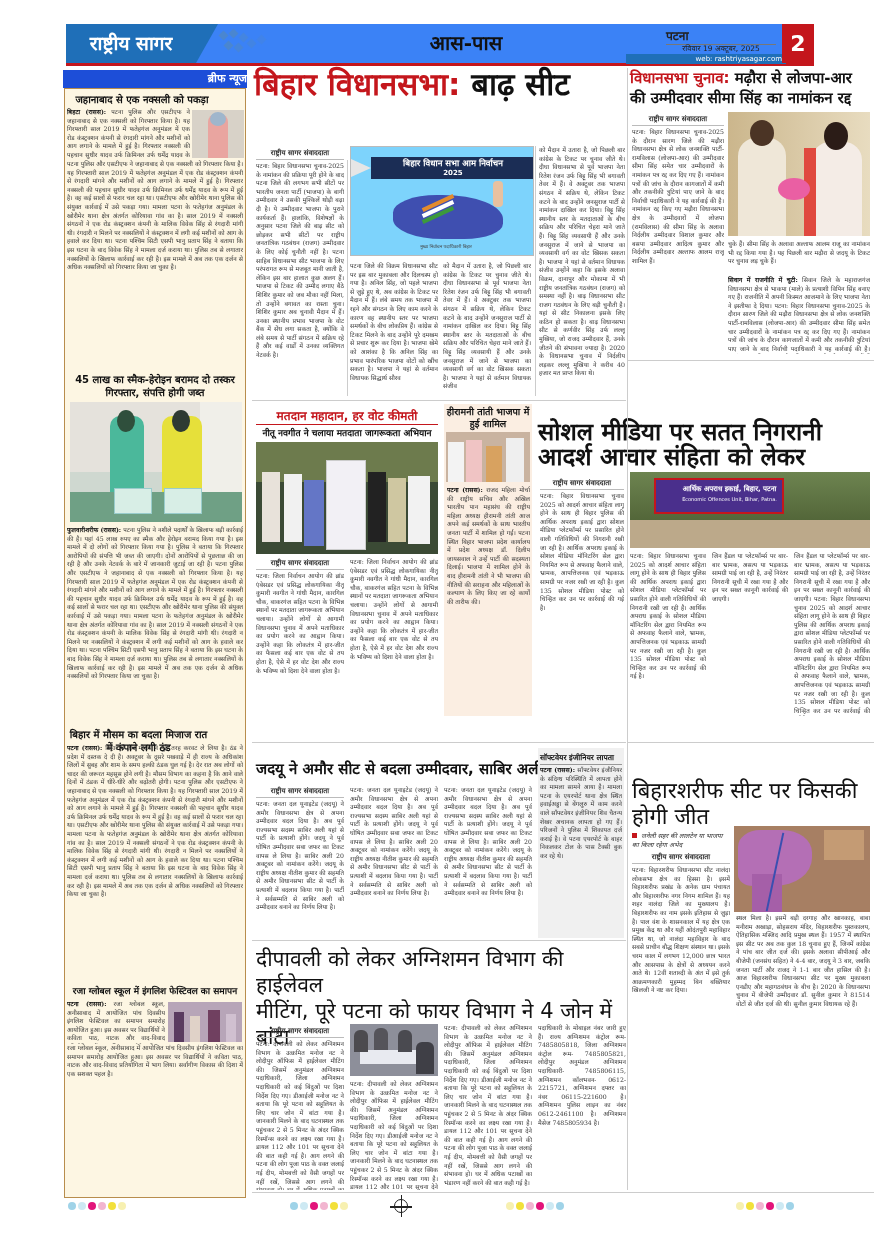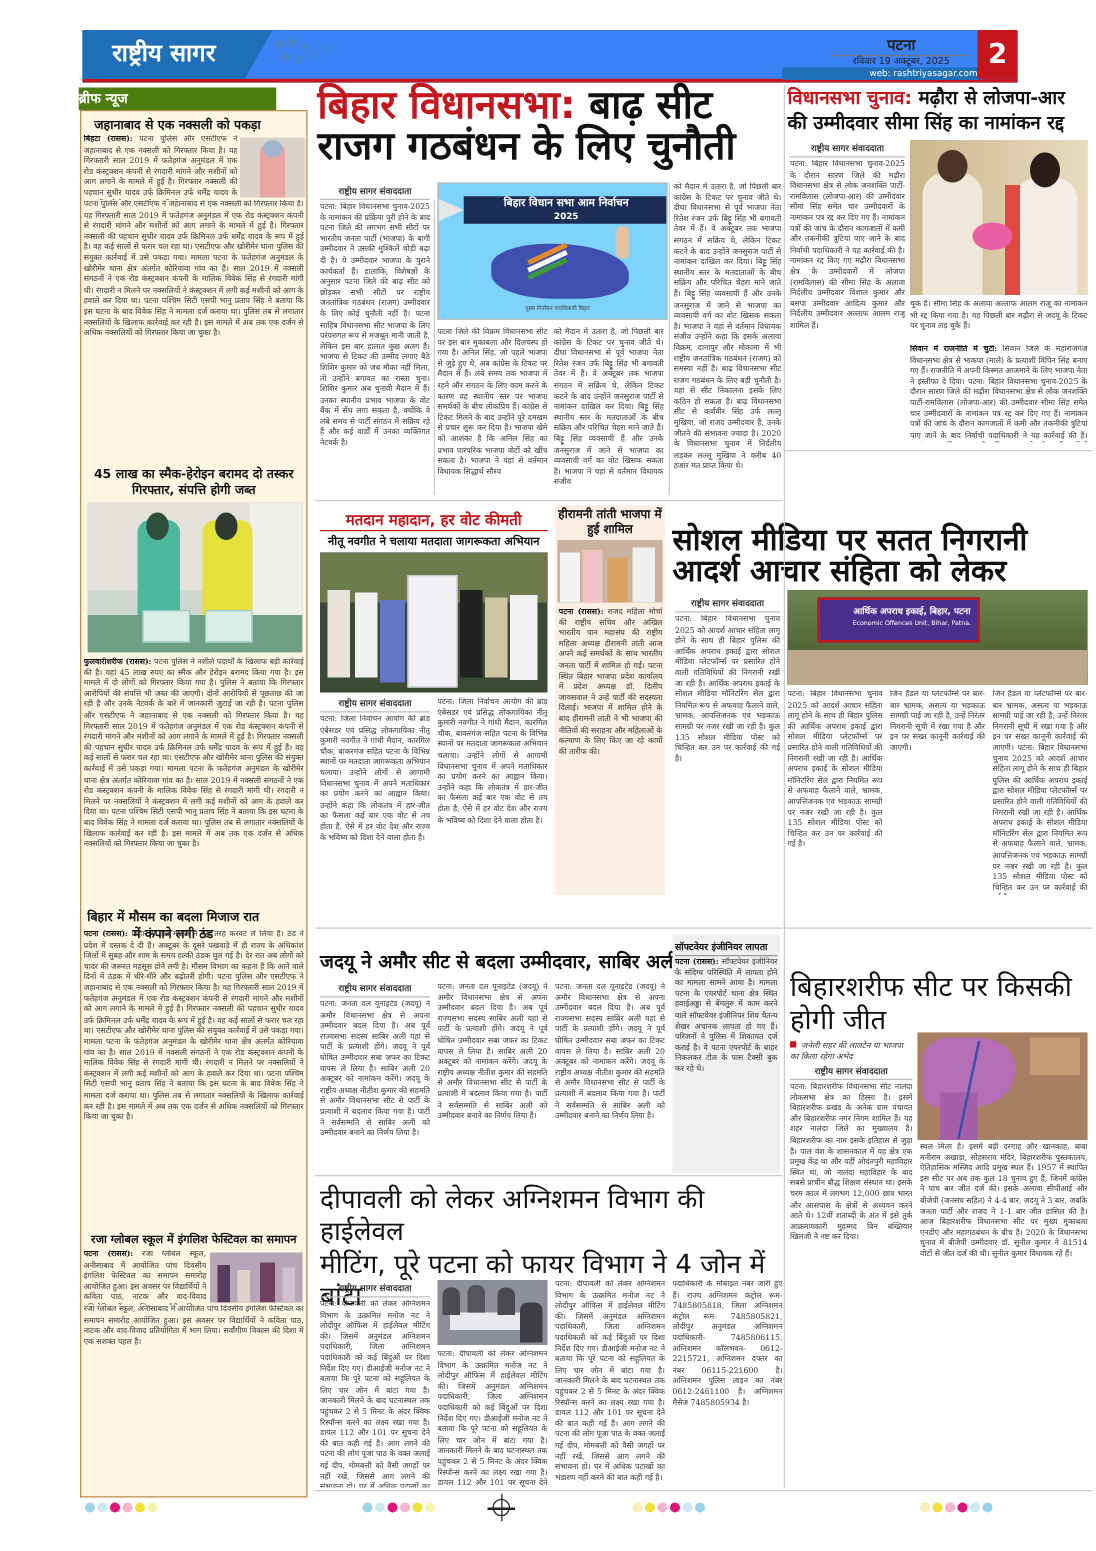--- a/index.html
+++ b/index.html
@@ -8,34 +8,34 @@
 
   .abs { position: absolute; }
 
   
   #masthead { left: 66px; top: 24px; width: 748px; height: 42px; background: #3b82f6; border-bottom: 3px solid #c4161c; }
   #mast-brand { left: 0; top: 0; width: 130px; height: 39px; background: #1f6fb8; color: #fff; font-size: 19px; font-weight: bold; line-height: 39px; text-align: center; }
   #mast-brand::after { content: ""; position: absolute; right: -22px; top: 0; border-top: 39px solid #1f6fb8; border-right: 22px solid transparent; }
   #mast-dots { left: 150px; top: 4px; width: 60px; height: 30px; }
   #mast-dots span { position: absolute; width: 7px; height: 7px; background: #4d87c9; transform: rotate(45deg); opacity: .85; }
   #mast-section { left: 300px; top: 0; width: 200px; height: 39px; text-align: center; font-size: 20px; font-weight: bold; line-height: 39px; color: #111; }
-  #mast-city { left: 600px; top: 3px; width: 110px; text-align: center; font-size: 12px; font-weight: bold; border-bottom: 1px solid #777; }
+  #mast-city { left: 600px; top: 3px; width: 110px; text-align: left; font-size: 12px; font-weight: bold; border-bottom: 1px solid #777; }
   #mast-date { left: 595px; top: 19px; width: 120px; text-align: center; font-size: 7.5px; color: #222; }
   #mast-web { left: 560px; top: 30px; width: 160px; height: 10px; background: #1f6fb8; color: #fff; font-size: 7px; text-align: right; padding-right: 4px; line-height: 10px; }
   #mast-page { left: 716px; top: 0; width: 32px; height: 39px; background: #c4161c; color: #fff; font-size: 22px; font-weight: bold; text-align: center; line-height: 39px; }
 
   
   .txt { font-family: "DejaVu Serif", serif; font-size: 6.2px; line-height: 8.6px; color: #333; text-align: justify; overflow: hidden; }
   .txt b { color: #111; }
   .byline { font-family: "DejaVu Serif", serif; font-size: 7px; font-weight: bold; color: #333; text-align: center; border-bottom: 1px solid #bbb; padding-bottom: 2px; }
   .photo { background: #9a9a9a; overflow: hidden; }
 
   
   #brief-box { left: 64px; top: 88px; width: 182px; height: 1110px; border: 1px solid #b88d4d; background: #fdf6e3; }
-  #brief-header { left: 63px; top: 70px; width: 158px; height: 18px; background: #4d7c0f; color: #fff; font-size: 11px; font-weight: bold; text-align: left; line-height: 18px; }
+  #brief-header { left: 63px; top: 70px; width: 184px; height: 18px; background: #1d4ed8; color: #fff; font-size: 11px; font-weight: bold; text-align: right; line-height: 18px; }
   .brief-h { font-size: 10px; font-weight: bold; color: #111; text-align: center; }
 
   
   .hl-red { color: #c4161c; }
   .big-hl { font-weight: bold; color: #111; line-height: 1.05; }
 
   .rule-v { width: 1px; background: #ccc; }
   .rule-h { height: 1px; background: #ccc; }
 
   
@@ -48,20 +48,21 @@
   <div id="mast-brand" class="abs">राष्ट्रीय सागर</div>
   <div id="mast-dots" class="abs">
     <span style="left:4px;top:4px"></span>
       <span style="left:14px;top:2px"></span>
       <span style="left:24px;top:6px;opacity:.5"></span>
     <span style="left:9px;top:14px"></span>
       <span style="left:19px;top:16px;opacity:.6"></span>
       <span style="left:32px;top:12px;opacity:.4"></span>
     <span style="left:42px;top:8px;opacity:.3"></span>
   </div>
+  <div id="mast-section" class="abs">आस-पास</div>
   <div id="mast-city" class="abs">पटना</div>
   <div id="mast-date" class="abs">रविवार 19 अक्टूबर, 2025</div>
   <div id="mast-web" class="abs">web: rashtriyasagar.com</div>
   <div id="mast-page" class="abs">2</div>
 </div>
 
 <div id="brief-header" class="abs">ब्रीफ न्यूज</div>
 <div id="brief-box" class="abs"></div>
 
 <div class="abs brief-h" style="left:66px;top:92px;width:152px;">जहानाबाद से एक नक्सली को पकड़ा</div>
@@ -109,21 +110,20 @@
 </div>
 <div class="abs txt" style="left:67px;top:1000px;width:98px;height:44px;">
   <b>पटना (रासस):</b>
   <span>रजा ग्लोबल स्कूल, अनीसाबाद में आयोजित पांच दिवसीय इंगलिश फेस्टिवल का समापन समारोह आयोजित हुआ। इस अवसर पर विद्यार्थियों ने कविता पाठ, नाटक और वाद-विवाद प्रतियोगिता में भाग लिया। सर्वांगीण विकास की दिशा में एक सशक्त पहल है।</span>
 </div>
 <div class="abs txt" style="left:67px;top:1044px;width:176px;height:150px;">रजा ग्लोबल स्कूल, अनीसाबाद में आयोजित पांच दिवसीय इंगलिश फेस्टिवल का समापन समारोह आयोजित हुआ। इस अवसर पर विद्यार्थियों ने कविता पाठ, नाटक और वाद-विवाद प्रतियोगिता में भाग लिया। सर्वांगीण विकास की दिशा में एक सशक्त पहल है।</div>
 
 <div class="abs big-hl" style="left:254px;top:68px;width:370px;font-size:31px;">
   <span class="hl-red">बिहार विधानसभा:</span>
   <span>बाढ़ सीट</span><br>
-  <span>राजग गठबंधन के लिए चुनौती</span>
 </div>
 <div class="abs byline" style="left:256px;top:148px;width:88px;">राष्ट्रीय सागर संवाददाता</div>
 <div class="abs txt" style="left:256px;top:162px;width:88px;height:232px;">पटना: बिहार विधानसभा चुनाव-2025 के नामांकन की प्रक्रिया पूरी होने के बाद पटना जिले की लगभग सभी सीटों पर भारतीय जनता पार्टी (भाजपा) के बागी उम्मीदवार ने उसकी मुश्किलें थोड़ी बढ़ा दी है। ये उम्मीदवार भाजपा के पुराने कार्यकर्ता हैं। हालांकि, विशेषज्ञों के अनुसार पटना जिले की बाढ़ सीट को छोड़कर सभी सीटों पर राष्ट्रीय जनतांत्रिक गठबंधन (राजग) उम्मीदवार के लिए कोई चुनौती नहीं है। पटना साहिब विधानसभा सीट भाजपा के लिए परंपरागत रूप से मजबूत मानी जाती है, लेकिन इस बार हालात कुछ अलग हैं। भाजपा से टिकट की उम्मीद लगाए बैठे शिशिर कुमार को जब मौका नहीं मिला, तो उन्होंने बगावत का रास्ता चुना। शिशिर कुमार अब चुनावी मैदान में हैं। उनका स्थानीय प्रभाव भाजपा के वोट बैंक में सेंध लगा सकता है, क्योंकि वे लंबे समय से पार्टी संगठन में सक्रिय रहे हैं और कई वार्डों में उनका व्यक्तिगत नेटवर्क है।</div>
 
 <div class="abs" style="left:350px;top:146px;width:184px;height:110px;background:#7dd3fc;border:1px solid #bbb;overflow:hidden;">
   <div style="position:absolute;left:20px;top:10px;width:164px;height:22px;background:#1b2d55;color:#fff;font-size:8.5px;font-weight:bold;text-align:center;line-height:11px;padding-top:1px;">
     <div>बिहार विधान सभा आम निर्वाचन</div>
     <div style="font-size:7px;line-height:9px;">2025</div>
   </div>
   <div style="position:absolute;left:0;top:12px;border-top:9px solid transparent;border-bottom:9px solid transparent;border-left:20px solid #e6e6e6;"></div>

